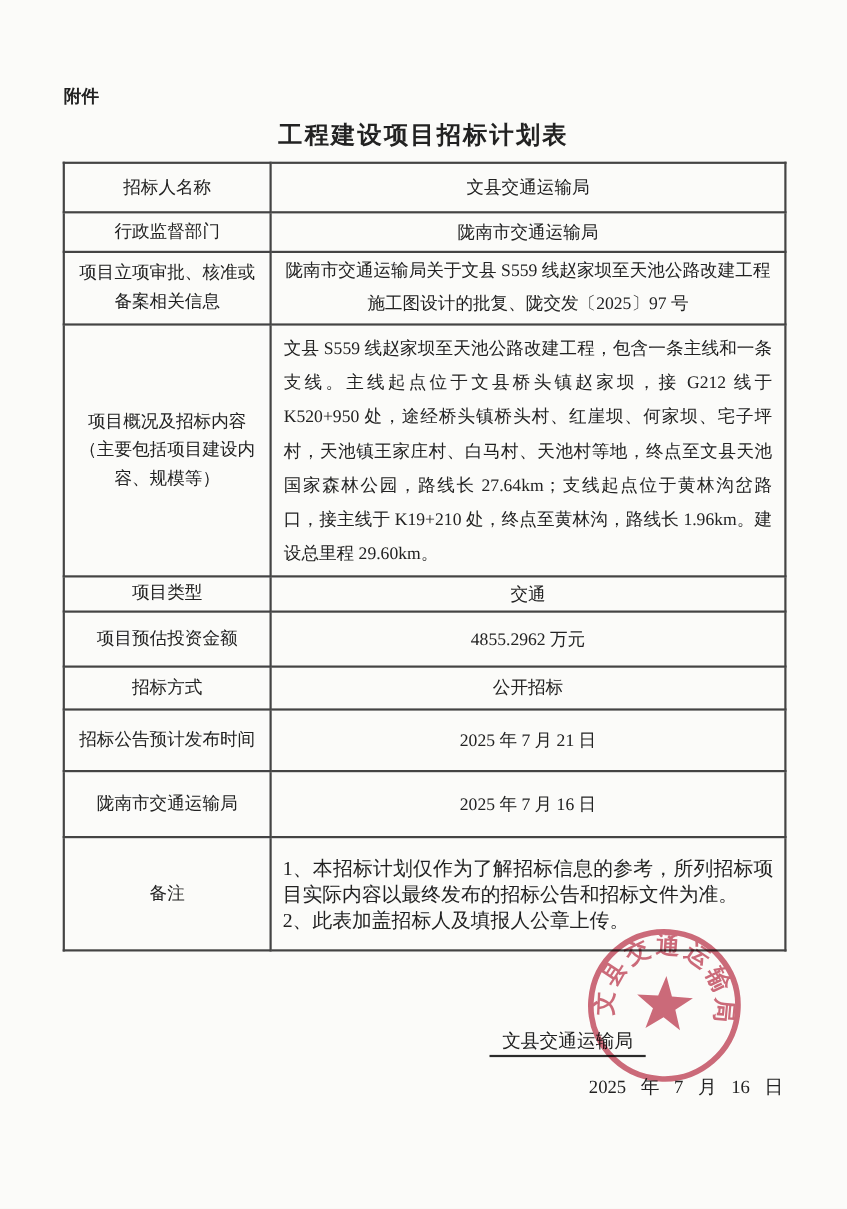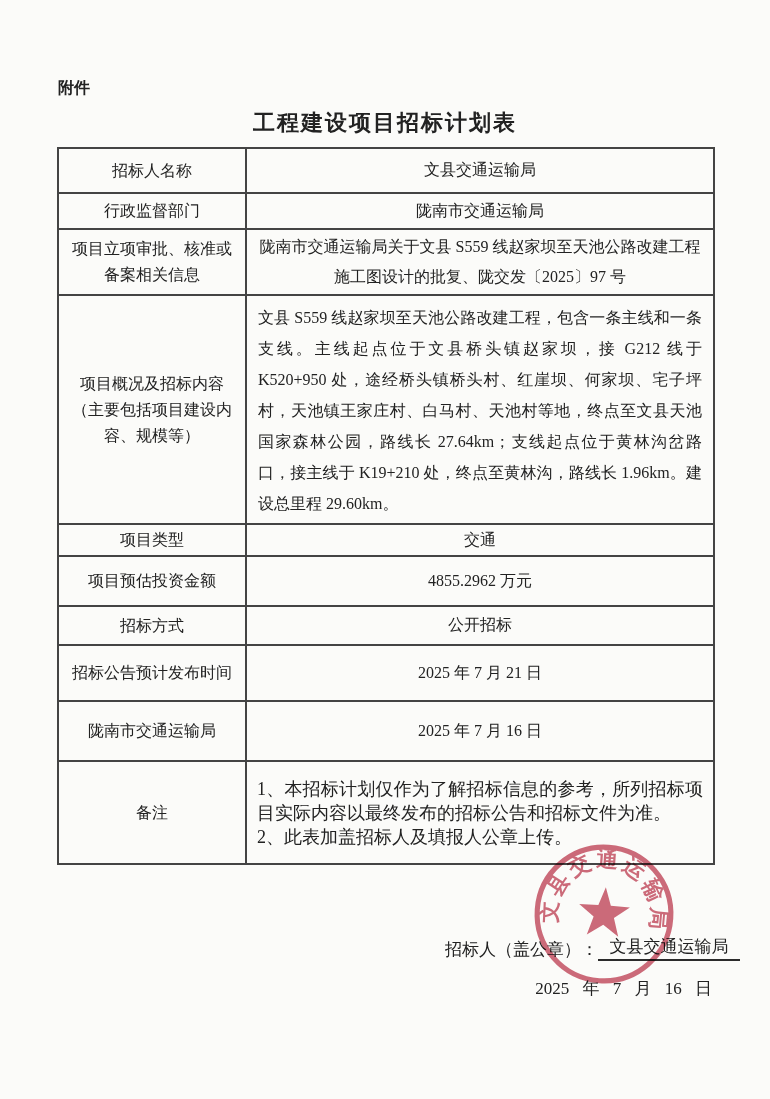--- a/index.html
+++ b/index.html
@@ -167,21 +167,20 @@
         <td class="lbl">备注</td>
         <td class="val left">
           <div class="remark-line">1、本招标计划仅作为了解招标信息的参考，所列招标项目实际内容以最终发布的招标公告和招标文件为准。</div>
           <div class="remark-line">2、此表加盖招标人及填报人公章上传。</div>
         </td>
       </tr>
     </tbody>
   </table>
 
   <div class="signer">
-    <span>招标人（盖公章）：</span>
     <span class="line">文县交通运输局</span>
   </div>
 
   <div class="date">2025 年 7 月 16 日</div>
 
   <svg class="seal" viewBox="0 0 140 140" xmlns="http://www.w3.org/2000/svg">
     <circle class="seal-ring" cx="70" cy="70" r="65"></circle>
     <polygon class="seal-star" points="70,44 63.9,61.6 45.3,62.0 60.1,73.2 54.7,91.0 70,80.4 85.3,91.0 79.9,73.2 94.7,62.0 76.1,61.6"></polygon>
     <defs>
       <path id="sealArc" d="M 28.3 89.4 A 46 46 0 1 1 111.7 89.4" fill="none"></path>

